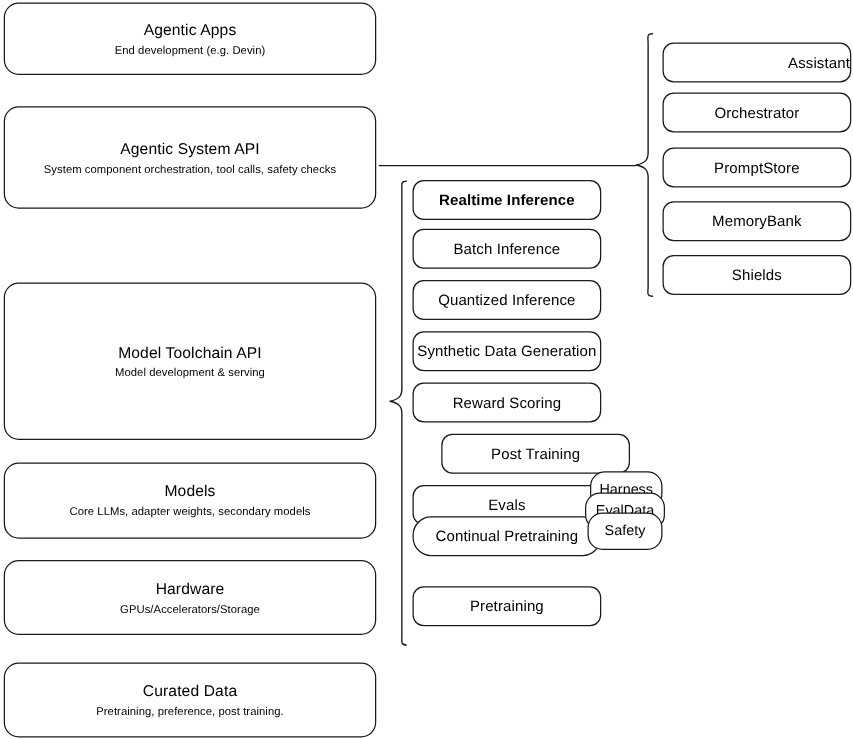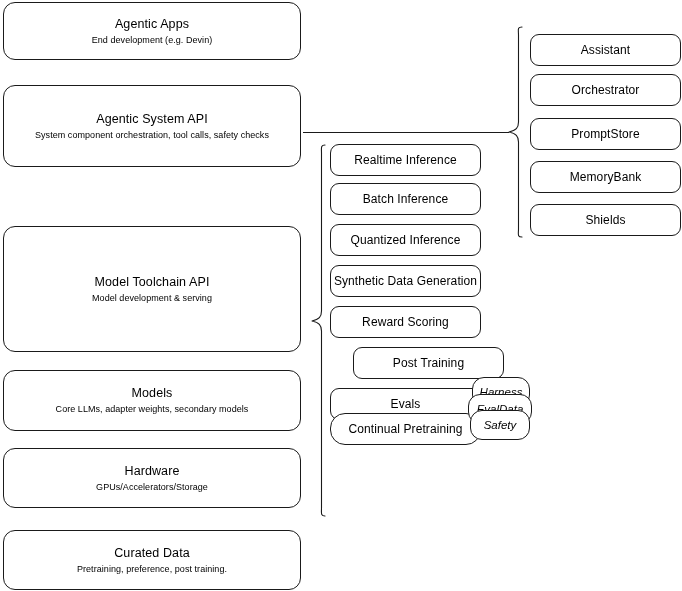--- a/index.html
+++ b/index.html
@@ -76,21 +76,20 @@
     border: 1.1px solid #1a1a1a;
     border-radius: 12px;
     background: #ffffff;
     display: flex;
     align-items: center;
     justify-content: center;
     font-size: 11.5px;
     line-height: 13px;
     height: 30px;
     color: #000;
-    font-style: italic;
   }
   
   .connector-line {
     position: absolute;
     background: #1a1a1a;
   }
   svg.brace {
     position: absolute;
     overflow: visible;
   }
@@ -152,21 +151,21 @@
   <svg class="brace" style="left:305px; top:141px; width:22px; height:382px;" viewBox="0 0 22 382">
     <path d="M 20 4
              C 15.5 4, 16.5 7, 16.5 12
              L 16.5 170
              C 16.5 176, 14 178.5, 7 180
              C 14 181.5, 16.5 184, 16.5 190
              L 16.5 367
              C 16.5 372, 15.5 375, 20 375"></path>
   </svg>
 
-  <div class="box mid-box" style="top:144px;">
+  <div class="box mid-box" style="top:144px;font-weight:bold;">
     <div class="title">Realtime Inference</div>
   </div>
   <div class="box mid-box" style="top:183px;">
     <div class="title">Batch Inference</div>
   </div>
   <div class="box mid-box" style="top:224px;">
     <div class="title">Quantized Inference</div>
   </div>
   <div class="box mid-box" style="top:265px;">
     <div class="title">Synthetic Data Generation</div>
@@ -176,32 +175,35 @@
   </div>
   <div class="box mid-box" style="top:347px;margin-left:23px;">
     <div class="title">Post Training</div>
   </div>
   <div class="box mid-box" style="top:388px;">
     <div class="title">Evals</div>
   </div>
   <div class="box mid-box" style="top:413px;border-radius:15px;">
     <div class="title">Continual Pretraining</div>
   </div>
+  <div class="box mid-box" style="top:469px;">
+    <div class="title">Pretraining</div>
+  </div>
 
   <div class="pill" style="left:472px; top:377px; width:58px;">
     <span>Harness</span>
   </div>
   <div class="pill" style="left:468px; top:394px; width:64px;">
     <span>EvalData</span>
   </div>
   <div class="pill" style="left:470px; top:410px; width:60px;">
     <span>Safety</span>
   </div>
 
-  <div class="box right-box" style="top:34px;">
+  <div class="box right-box" style="top:34px;align-items:flex-end;">
     <div class="title">Assistant</div>
   </div>
   <div class="box right-box" style="top:74px;">
     <div class="title">Orchestrator</div>
   </div>
   <div class="box right-box" style="top:118px;">
     <div class="title">PromptStore</div>
   </div>
   <div class="box right-box" style="top:204px;">
     <div class="title">Shields</div>

